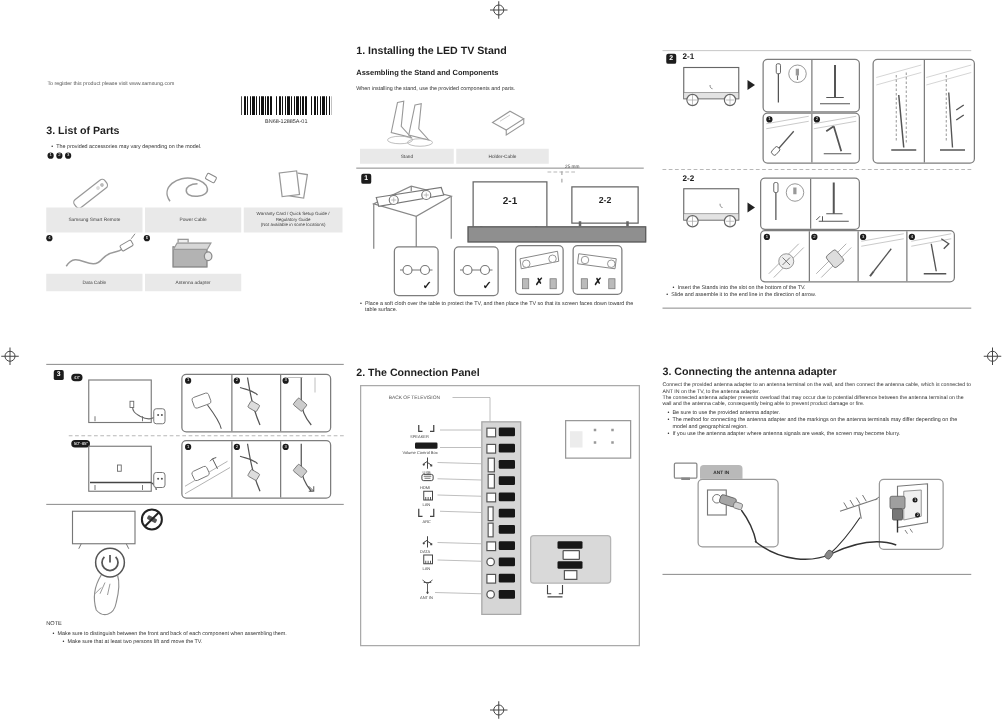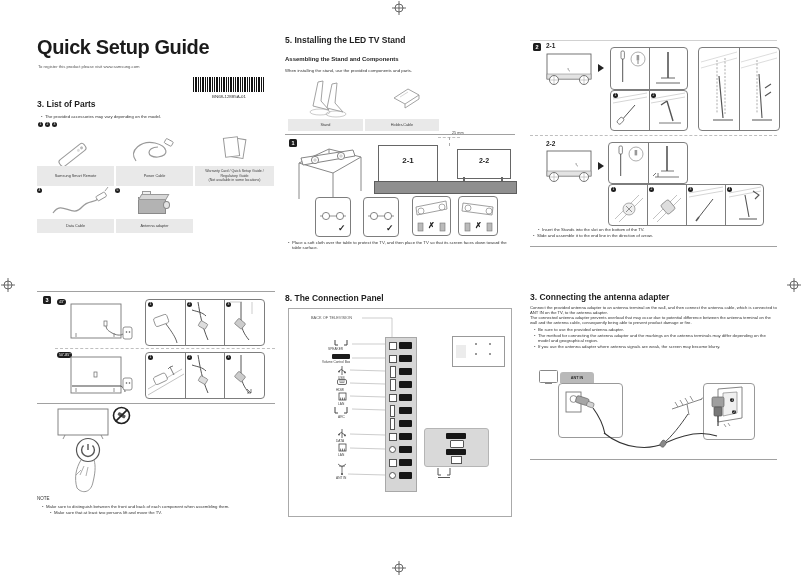--- a/index.html
+++ b/index.html
@@ -44,21 +44,20 @@
     </svg>
   <svg style="left:1px;top:278px" width="14" height="14">
       <circle cx="7" cy="7" r="4" fill="none" stroke="#444" stroke-width="0.8"></circle>
       <path d="M7 0V14M0 7H14" stroke="#444" stroke-width="0.8"></path>
     </svg>
   <svg style="left:787px;top:278px" width="14" height="14">
       <circle cx="7" cy="7" r="4" fill="none" stroke="#444" stroke-width="0.8"></circle>
       <path d="M7 0V14M0 7H14" stroke="#444" stroke-width="0.8"></path>
     </svg>
 
-  <div class="t" style="left:37px;top:36px;font-size:20px;font-weight:bold;letter-spacing:-0.4px;color:#1b1b1b;">Quick Setup Guide</div>
   <div class="t" style="left:38px;top:64px;font-size:4.2px;color:#555;">To register this product please visit www.samsung.com</div>
 
   <div style="position:absolute;left:193px;top:77px;width:72px;height:15px;background:repeating-linear-gradient(90deg,#111 0 1px,#fff 1px 2px,#111 2px 4px,#fff 4px 5px,#111 5px 5.6px,#fff 5.6px 7px);"></div>
   <div class="t" style="left:193px;top:94px;width:72px;text-align:center;font-size:4.4px;color:#333;">BN68-12885A-01</div>
 
   <div class="t h2" style="left:37px;top:99px;">3. List of Parts</div>
   <div class="bullet" style="left:45px;top:114px;">The provided accessories may vary depending on the model.</div>
 
   <span class="nc" style="left:38px;top:122px;">1</span>
   <span class="nc" style="left:45px;top:122px;">2</span>
@@ -190,21 +189,21 @@
     <path d="M26 8 v6" stroke="#555" stroke-width="1.4"></path>
     <path d="M21.5 9.5 a6.4 6.4 0 1 0 9 0" fill="none" stroke="#555" stroke-width="1.4"></path>
     <path d="M19 24 C14 32 12 42 15 52 C20 58 29 57 31 46 C33 38 34 30 32 24" fill="none" stroke="#8d8d8d" stroke-width="0.9"></path>
     <path d="M19 34 l-5 5 M22 30 l-4 9 M26 31 l-2 9" fill="none" stroke="#8d8d8d" stroke-width="0.7"></path>
   </svg>
 
   <div class="t" style="left:37px;top:496px;font-size:4.5px;color:#333;">NOTE</div>
   <div class="bullet" style="left:46px;top:504px;">Make sure to distinguish between the front and back of each component when assembling them.</div>
   <div class="bullet" style="left:54px;top:510px;">Make sure that at least two persons lift and move the TV.</div>
 
-  <div class="t h2" style="left:285px;top:35px;">5. Installing the LED TV Stand</div>
+  <div class="t h2" style="left:285px;top:35px;">1. Installing the LED TV Stand</div>
   <div class="t b" style="left:285px;top:56px;font-size:6px;">Assembling the Stand and Components</div>
   <div class="t" style="left:285px;top:68px;font-size:4.3px;">When installing the stand, use the provided components and parts.</div>
 
   <svg style="left:306px;top:80px" width="42" height="38" viewBox="0 0 42 38">
     <path d="M12 2 l5 -1 -2 20 8 9 -16 -4 z" fill="#fff" stroke="#999" stroke-width="0.9"></path>
     <path d="M26 4 l5 -1 -2 20 8 9 -16 -4 z" fill="#fff" stroke="#999" stroke-width="0.9"></path>
     <ellipse cx="14" cy="32" rx="10" ry="3" fill="none" stroke="#aaa" stroke-width="0.6"></ellipse>
     <ellipse cx="30" cy="34" rx="10" ry="3" fill="none" stroke="#aaa" stroke-width="0.6"></ellipse>
   </svg>
   <svg style="left:390px;top:86px" width="32" height="26" viewBox="0 0 32 26">
@@ -277,21 +276,21 @@
       <circle cx="9" cy="11" r="3" fill="#fff" stroke="#888" stroke-width="0.7"></circle>
       <circle cx="30" cy="14" r="3" fill="#fff" stroke="#888" stroke-width="0.7"></circle>
       <rect x="6" y="26" width="5" height="8" fill="#bbb" stroke="#777" stroke-width="0.6"></rect>
       <rect x="28" y="26" width="5" height="8" fill="#bbb" stroke="#777" stroke-width="0.6"></rect>
     </svg>
     <span class="t b" style="left:16px;top:24px;font-size:8px;">✗</span>
   </div>
 
   <div class="bullet w" style="left:292px;top:240px;width:218px;">Place a soft cloth over the table to protect the TV, and then place the TV so that its screen faces down toward the table surface.</div>
 
-  <div class="t h2" style="left:285px;top:293px;">8. The Connection Panel</div>
+  <div class="t h2" style="left:285px;top:293px;">2. The Connection Panel</div>
   <div class="bx" style="left:288px;top:308px;width:222px;height:207px;border-color:#aaa;"></div>
   <div class="t" style="left:311px;top:315px;font-size:3.9px;color:#555;">BACK OF TELEVISION</div>
 
   <svg style="left:288px;top:308px" width="222" height="207" viewBox="0 0 222 207">
     <path d="M74 10 H104 V30" fill="none" stroke="#999" stroke-width="0.5"></path>
     <path d="M64 36 H97 M64 50 H97 M62 62 L97 63 M62 75 L97 76 M62 88 L97 89 M64 101 L97 102 M62 126 L97 127 M62 140 L97 141 M60 166 L97 167" stroke="#999" stroke-width="0.5"></path>
   </svg>
 
   <div style="position:absolute;left:385px;top:337px;width:30px;height:153px;background:#d6d6d6;border:1px solid #a8a8a8;"></div>
   <div class="pb" style="left:399px;top:342px"></div>

